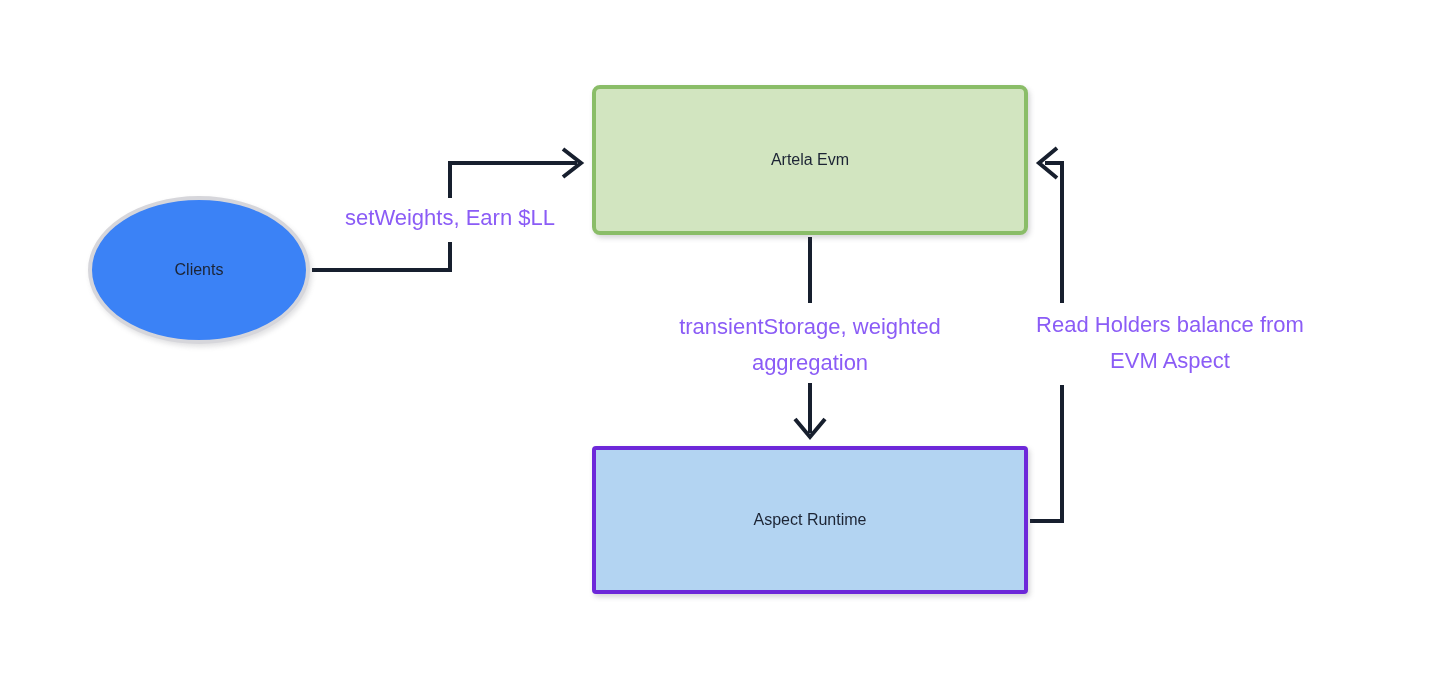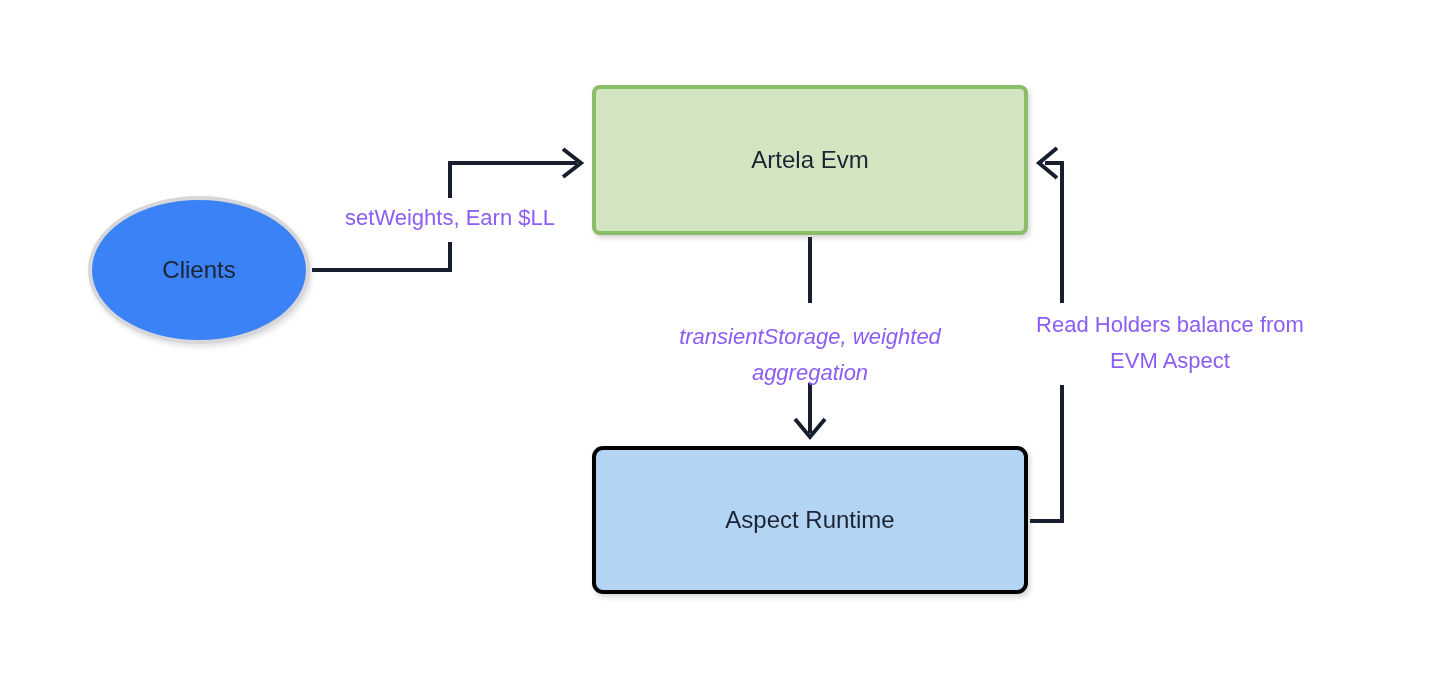--- a/index.html
+++ b/index.html
@@ -22,21 +22,21 @@
     top: 0;
     width: 1440px;
     height: 684px;
     pointer-events: none;
   }
   .node {
     position: absolute;
     display: flex;
     align-items: center;
     justify-content: center;
-    font-size: 24px;
+    font-size: 16px;
     font-weight: 500;
     box-sizing: border-box;
     text-align: center;
   }
   .node-ellipse {
     left: 88px;
     top: 196px;
     width: 222px;
     height: 148px;
     background: #3b82f6;
@@ -53,43 +53,42 @@
     border: 4px solid #8abd68;
     border-radius: 8px;
     box-shadow: 2px 3px 5px rgba(90, 90, 100, 0.25);
   }
   .node-runtime {
     left: 592px;
     top: 446px;
     width: 436px;
     height: 148px;
     background: #b3d4f2;
-    border: 4px solid #000000;
-    border-radius: 11px;
+    border: 4px solid #6d28d9;
+    border-radius: 4px;
     box-shadow: 2px 3px 5px rgba(90, 90, 100, 0.25);
   }
   .edge-label {
     position: absolute;
     font-size: 22px;
     font-weight: 500;
     line-height: 36px;
     text-align: center;
     color: #8b5cf6;
     white-space: nowrap;
   }
   .edge-label-1 {
     left: 290px;
     top: 200px;
     width: 320px;
   }
   .edge-label-2 {
     left: 630px;
-    top: 319px;
+    top: 309px;
     width: 360px;
-    font-style: italic;
   }
   .edge-label-3 {
     left: 990px;
     top: 307px;
     width: 360px;
   }
 </style>
 </head>
 <body>
 

